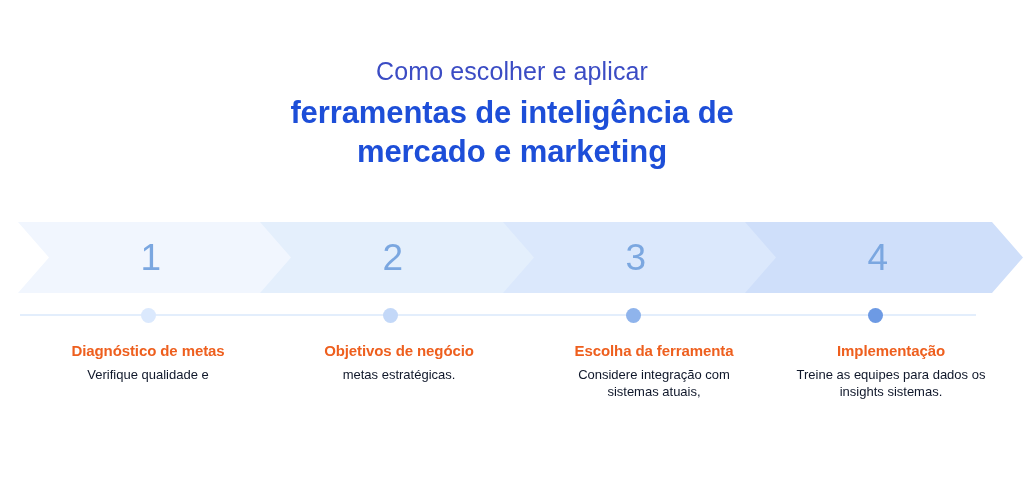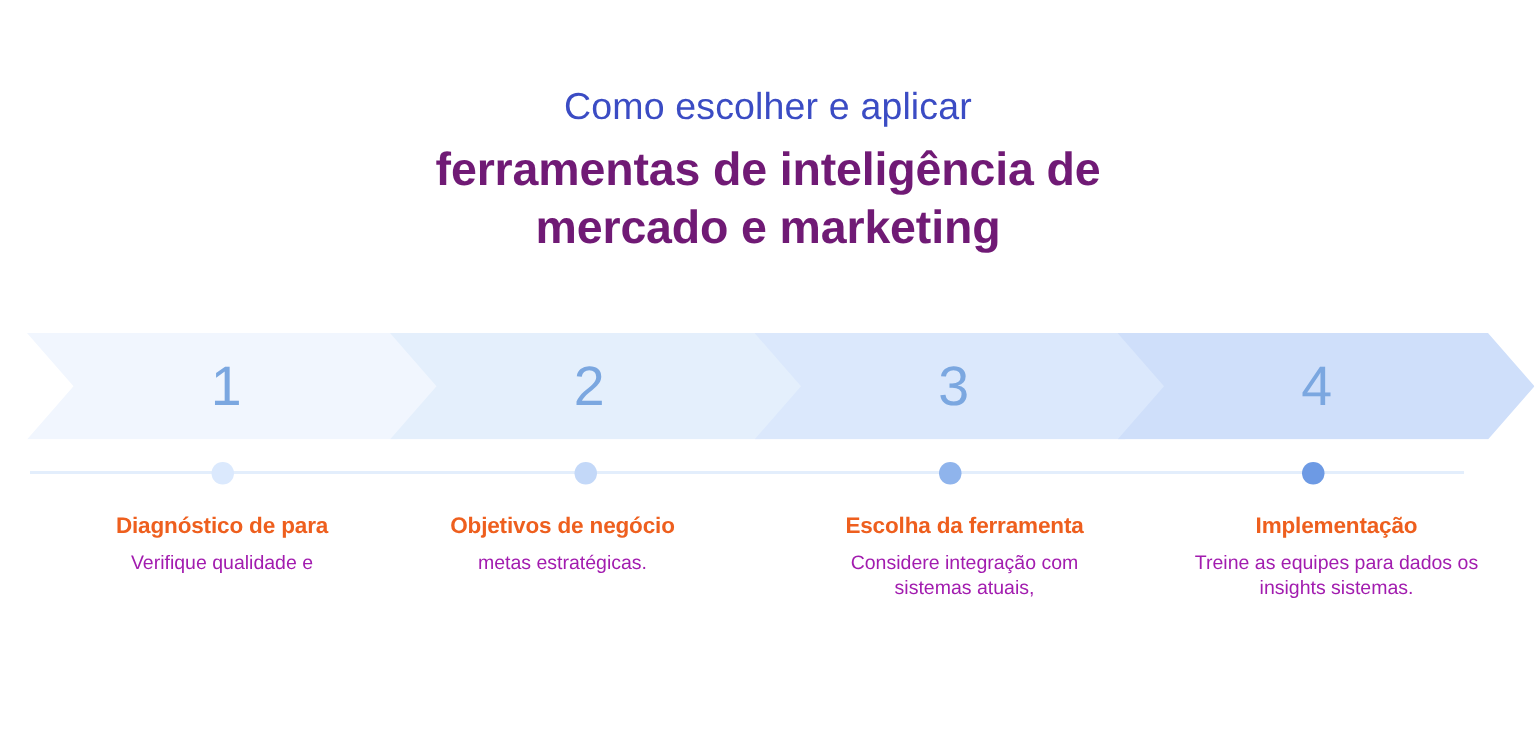--- a/index.html
+++ b/index.html
@@ -30,21 +30,21 @@
     font-weight: 400;
     color: #3b4cc4;
     letter-spacing: 0.1px;
     line-height: 31px;
   }
   #headline {
     display: block;
     margin-top: 6px;
     font-size: 31px;
     font-weight: 700;
-    color: #701a75;
+    color: #1d4ed8;
     line-height: 39px;
     letter-spacing: -0.1px;
   }
   #headline .hl-line { display: block; }
 
   
   #chevron-band {
     position: absolute;
     left: 0;
     top: 222px;
@@ -100,21 +100,21 @@
     font-weight: 700;
     color: #ee5f1e;
     line-height: 20px;
     letter-spacing: -0.1px;
   }
   .caption-desc {
     display: block;
     margin-top: 5px;
     font-size: 13px;
     font-weight: 400;
-    color: #a21caf;
+    color: #0f172a;
     line-height: 17px;
   }
 </style>
 </head>
 <body style="background: rgb(255, 255, 255);">
 
 <div id="title-block">
   <span id="subtitle">Como escolher e aplicar</span>
   <span id="headline">
     <span class="hl-line">ferramentas de inteligência de</span>
@@ -140,32 +140,32 @@
 <div id="connector-rail" style="background: rgb(227, 238, 252);"></div>
 
 <div id="dots-layer">
     <div class="step-dot" style="left: 141px; background: rgb(219, 233, 253);"></div>
     <div class="step-dot" style="left: 383px; background: rgb(195, 216, 248);"></div>
     <div class="step-dot" style="left: 626px; background: rgb(143, 180, 236);"></div>
     <div class="step-dot" style="left: 868px; background: rgb(109, 154, 228);"></div>
   </div>
 <div id="captions-layer">
     <div class="step-caption" style="left: 25px;">
-      <span class="caption-title">Diagnóstico de para</span>
+      <span class="caption-title">Diagnóstico de metas</span>
       <span class="caption-desc">
         <span style="display: block;">Verifique qualidade e</span>
       </span>
     </div>
-    <div class="step-caption" style="left: 252px;">
+    <div class="step-caption" style="left: 276px;">
       <span class="caption-title">Objetivos de negócio</span>
       <span class="caption-desc">
         <span style="display: block;">metas estratégicas.</span>
       </span>
     </div>
-    <div class="step-caption" style="left: 520px;">
+    <div class="step-caption" style="left: 531px;">
       <span class="caption-title">Escolha da ferramenta</span>
       <span class="caption-desc">
         <span style="display: block; text-align: center;">Considere integração com</span>
         <span style="display: block;">sistemas atuais,</span>
       </span>
     </div>
     <div class="step-caption" style="left: 768px;">
       <span class="caption-title">Implementação</span>
       <span class="caption-desc">
         <span style="display: block;">Treine as equipes para dados os</span>

